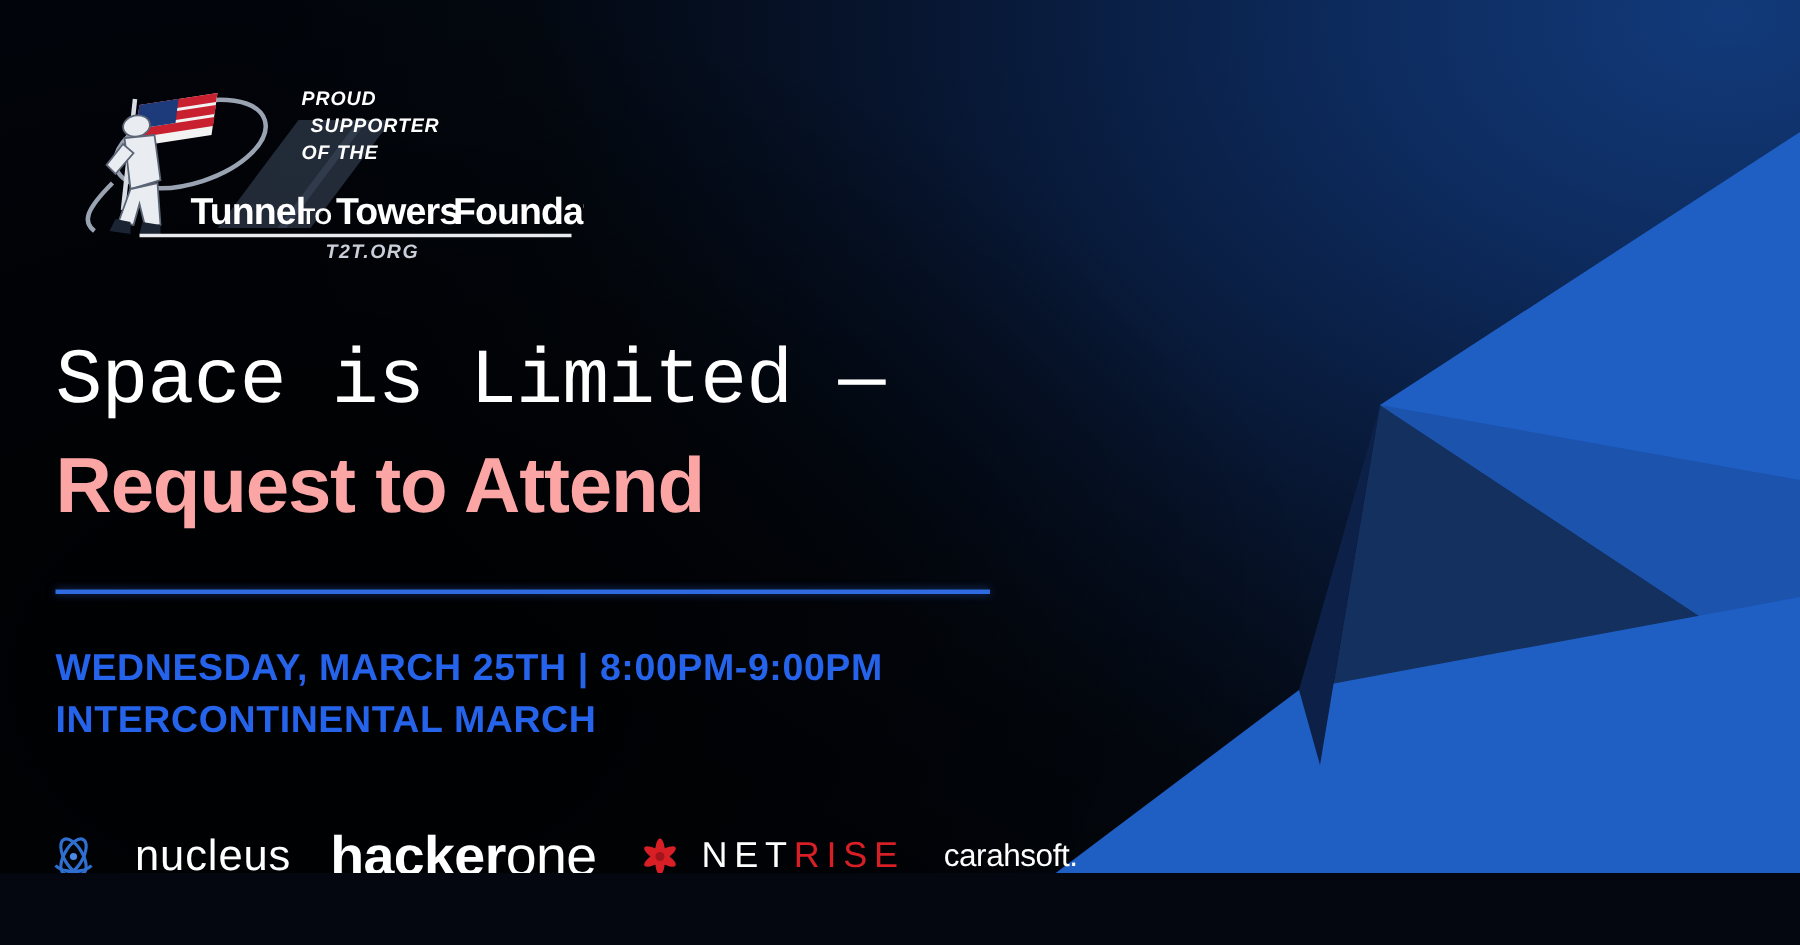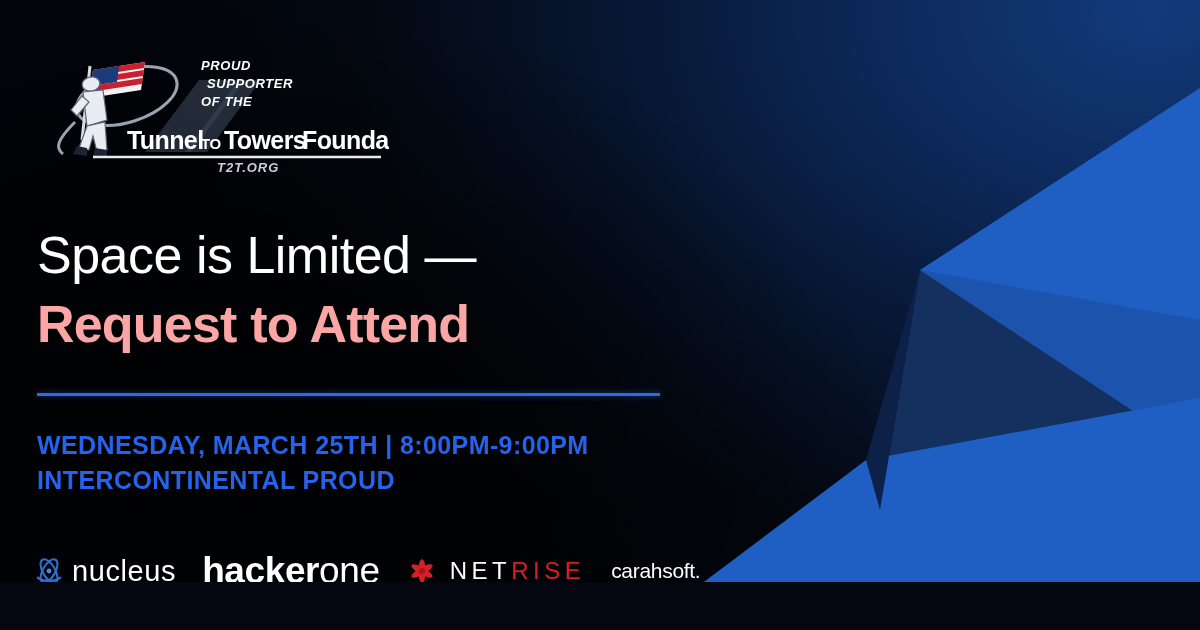--- a/index.html
+++ b/index.html
@@ -55,20 +55,21 @@
     left:0; top:225px;
     width:700px;
   }
   .headline .line1 {
     font-size:52px;
     font-weight:300;
     letter-spacing:-0.5px;
     color:#ffffff;
     line-height:1.17;
     white-space:nowrap;
+    font-family:Liberation Mono, monospace;
   }
   .headline .line2 {
     font-size:52px;
     font-weight:700;
     letter-spacing:-0.8px;
     color:#fca5a5;
     line-height:1.17;
     white-space:nowrap;
     margin-top:8px;
   }
@@ -100,21 +101,21 @@
   .sponsors {
     position:absolute;
     left:-6px; top:548px;
     height:46px;
     display:flex;
     align-items:center;
     gap:0;
   }
   .sponsor { display:flex; align-items:center; height:46px; }
 
-  .nucleus { gap:5px; padding-right:26px;align-items:center; }
+  .nucleus { gap:23px; padding-right:26px;align-items:center; }
   .nucleus .wordmark {
     font-size:29px;
     font-weight:300;
     letter-spacing:0.6px;
     color:#ffffff;
   }
 
   .hackerone { padding-right:26px; }
   .hackerone .wordmark {
     font-size:37px;
@@ -211,21 +212,21 @@
 
     <div class="headline">
       <div class="line1">Space is Limited —</div>
       <div class="line2">Request to Attend</div>
     </div>
 
     <div class="divider"></div>
 
     <div class="details">
       <div class="dline">WEDNESDAY, MARCH 25TH | 8:00PM-9:00PM</div>
-      <div class="dline">INTERCONTINENTAL PROUD</div>
+      <div class="dline">INTERCONTINENTAL MARCH</div>
     </div>
 
     <div class="sponsors">
 
       <div class="sponsor nucleus">
         <svg width="36" height="32" viewBox="0 0 36 32">
           <g fill="none" stroke="#2f6fd0" stroke-width="2.1">
             <ellipse cx="18" cy="16" rx="13" ry="6.2" transform="rotate(60 18 16)"></ellipse>
             <ellipse cx="18" cy="16" rx="13" ry="6.2" transform="rotate(-60 18 16)"></ellipse>
             <path d="M6 22 A 13 6.2 0 0 0 30 22"></path>

